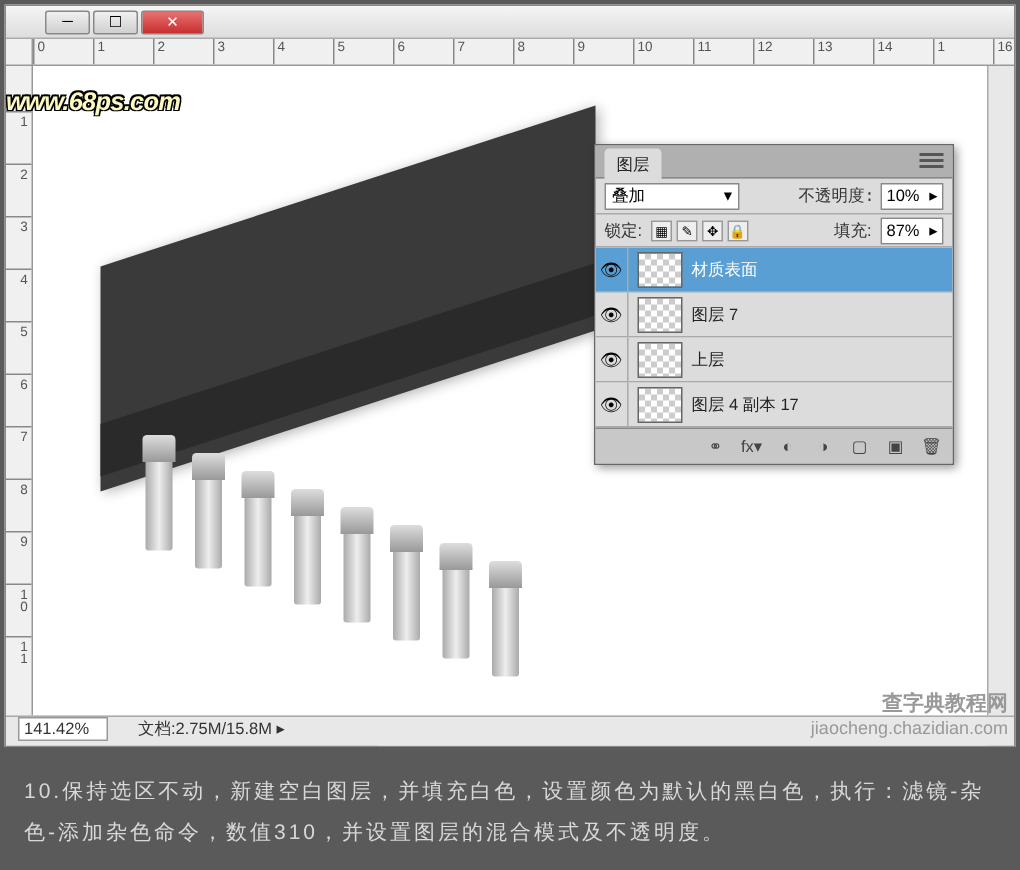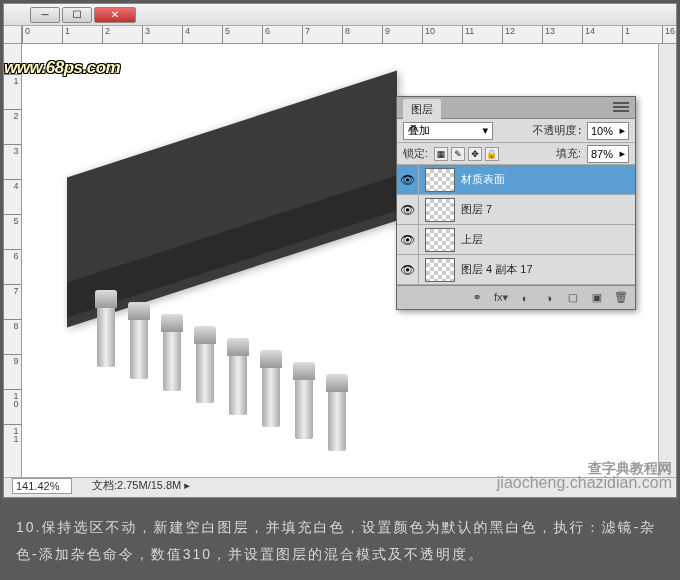--- a/index.html
+++ b/index.html
@@ -24,21 +24,21 @@
     
     .canvas { position: absolute; left: 18px; top: 40px; right: 18px; bottom: 20px; background: #fff; overflow: hidden; }
     
     .chip { position: absolute; left: 30px; top: 40px; width: 350px; height: 320px; }
     .chip-body { position: absolute; left: 30px; top: 40px; width: 300px; height: 150px; background: #3a3a3a; transform: skewY(-18deg) scaleX(1.1); box-shadow: 2px 2px 8px rgba(0,0,0,0.3); }
     .chip-side { position: absolute; left: 30px; top: 145px; width: 300px; height: 35px; background: #2a2a2a; transform: skewY(-18deg) scaleX(1.1); }
     .pin { position: absolute; width: 18px; height: 65px; background: linear-gradient(90deg, #aaa, #eee, #aaa); border-radius: 0 0 2px 2px; }
     .pin::after { content: ''; position: absolute; top: -12px; left: -2px; width: 22px; height: 18px; background: linear-gradient(#ddd,#999); border-radius: 3px 3px 0 0; }
     
     .watermark { position: absolute; left: 4px; top: 58px; color: #fef9c3; font-weight: bold; font-size: 17px; font-style: italic; text-shadow: 1px 1px 0 #000, -1px -1px 0 #000, 1px -1px 0 #000, -1px 1px 0 #000; letter-spacing: -0.5px; }
-    .watermark2 { position: absolute; right: 8px; bottom: 88px; color: #999; font-size: 16px; }
+    .watermark2 { position: absolute; right: 8px; bottom: 88px; color: #999; font-size: 12px; }
     .watermark3 { position: absolute; right: 8px; bottom: 102px; color: #999; font-size: 14px; font-weight: bold; }
     
     .layers-panel { position: absolute; right: 44px; top: 96px; width: 240px; background: #dcdcdc; border: 1px solid #666; box-shadow: 2px 2px 6px rgba(0,0,0,0.4); }
     .panel-header { height: 22px; background: #b0b0b0; display: flex; align-items: center; padding: 0 6px; border-bottom: 1px solid #888; }
     .panel-tab { font-size: 11px; color: #222; background: #dcdcdc; padding: 3px 8px; border-radius: 3px 3px 0 0; position: relative; top: 2px; }
     .panel-menu { margin-left: auto; width: 16px; height: 12px; display: flex; flex-direction: column; gap: 2px; }
     .panel-menu span { height: 2px; background: #555; }
     
     .blend-row { height: 24px; display: flex; align-items: center; padding: 0 6px; gap: 4px; border-bottom: 1px solid #aaa; }
     .blend-select { width: 90px; height: 18px; background: #fff; border: 1px solid #888; font-size: 11px; padding: 0 4px; display: flex; align-items: center; justify-content: space-between; }

